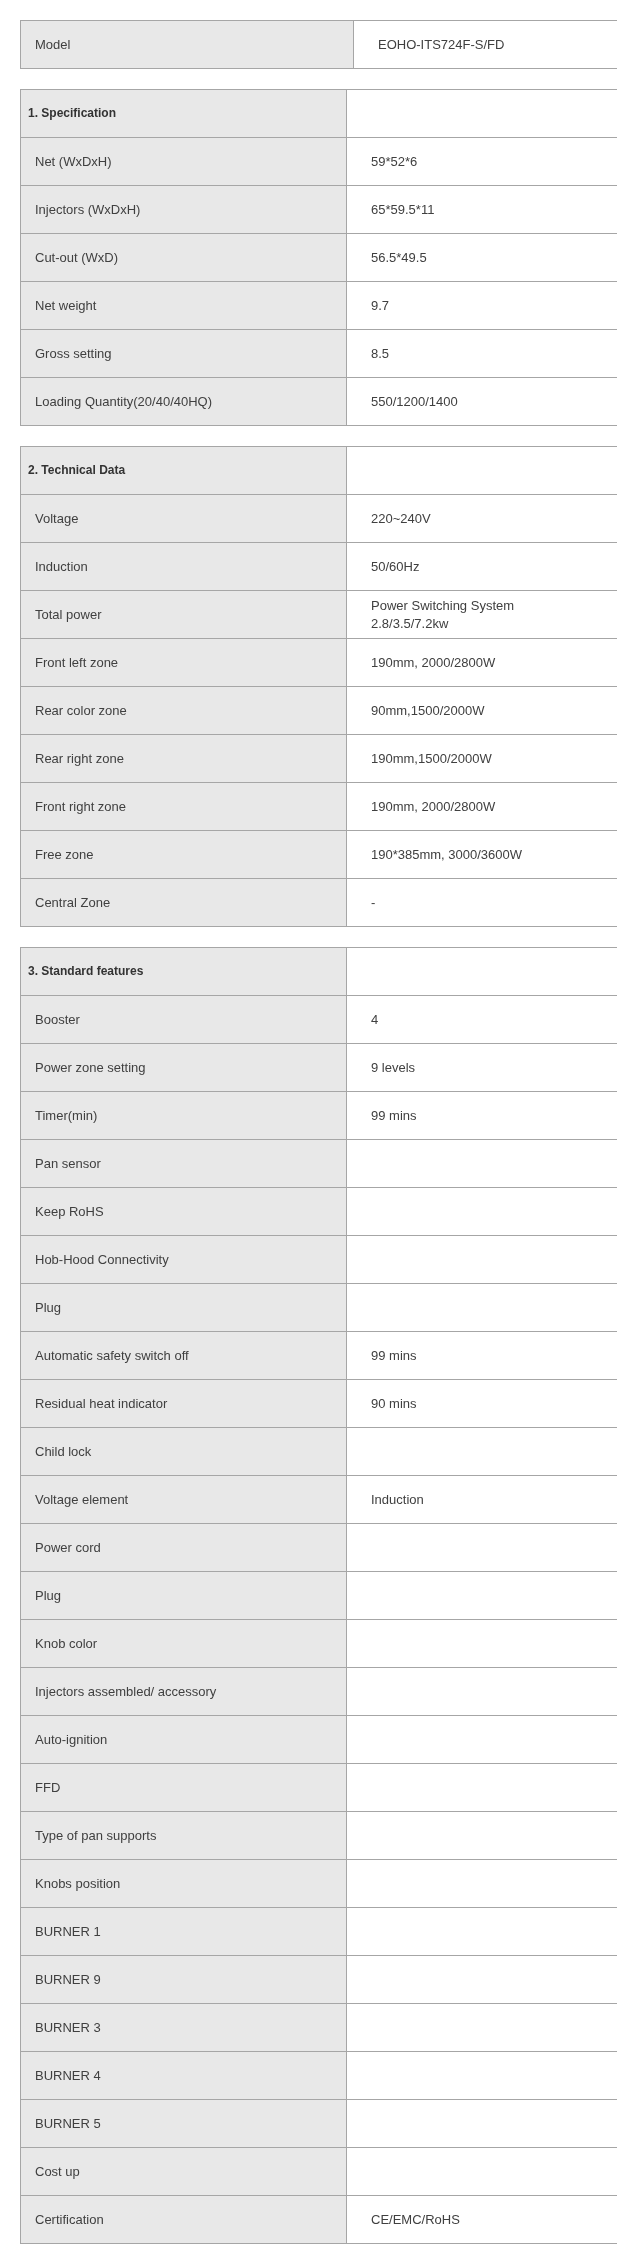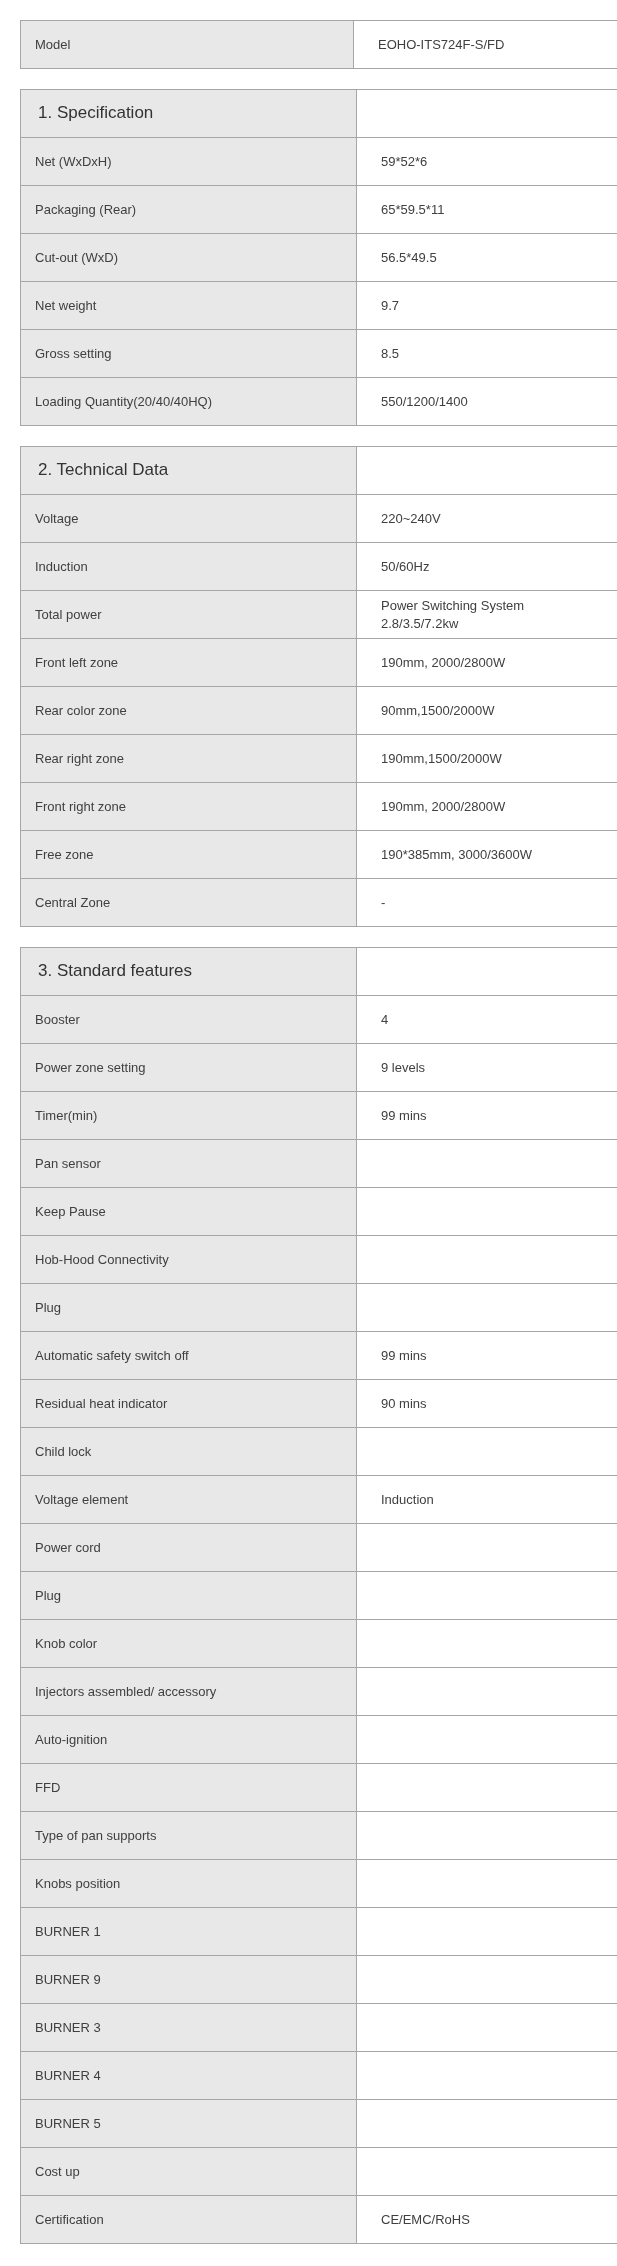--- a/index.html
+++ b/index.html
@@ -40,24 +40,24 @@
     padding: 0 10px 0 14px;
     margin-left: 18px;
   }
   td.value {
     width: 270px;
     background: #ffffff;
     padding: 0 10px 0 24px;
     white-space: pre-line;
   }
   tr.section-header-row td.label {
-    font-weight: normal;
+    font-weight: bold;
     color: #333333;
-    font-size: 17px;
-    padding-left: 17px;
+    font-size: 12px;
+    padding-left: 7px;
   }
 </style>
 </head>
 <body>
 
 <div class="sheet">
     <table class="spec-table">
     <tbody>
         <tr class="spec-row">
     <td class="label">Model</td>
@@ -69,21 +69,21 @@
     <tbody>
         <tr class="spec-row section-header-row">
     <td class="label">1. Specification</td>
     <td class="value"></td>
   </tr>
         <tr class="spec-row">
     <td class="label">Net (WxDxH)</td>
     <td class="value">59*52*6</td>
   </tr>
         <tr class="spec-row">
-    <td class="label">Packaging (Rear)</td>
+    <td class="label">Injectors (WxDxH)</td>
     <td class="value">65*59.5*11</td>
   </tr>
         <tr class="spec-row">
     <td class="label">Cut-out (WxD)</td>
     <td class="value">56.5*49.5</td>
   </tr>
         <tr class="spec-row">
     <td class="label">Net weight</td>
     <td class="value">9.7</td>
   </tr>
@@ -158,21 +158,21 @@
   </tr>
         <tr class="spec-row">
     <td class="label">Timer(min)</td>
     <td class="value">99 mins</td>
   </tr>
         <tr class="spec-row">
     <td class="label">Pan sensor</td>
     <td class="value"></td>
   </tr>
         <tr class="spec-row">
-    <td class="label">Keep Pause</td>
+    <td class="label">Keep RoHS</td>
     <td class="value"></td>
   </tr>
         <tr class="spec-row">
     <td class="label">Hob-Hood Connectivity</td>
     <td class="value"></td>
   </tr>
         <tr class="spec-row">
     <td class="label">Plug</td>
     <td class="value"></td>
   </tr>

